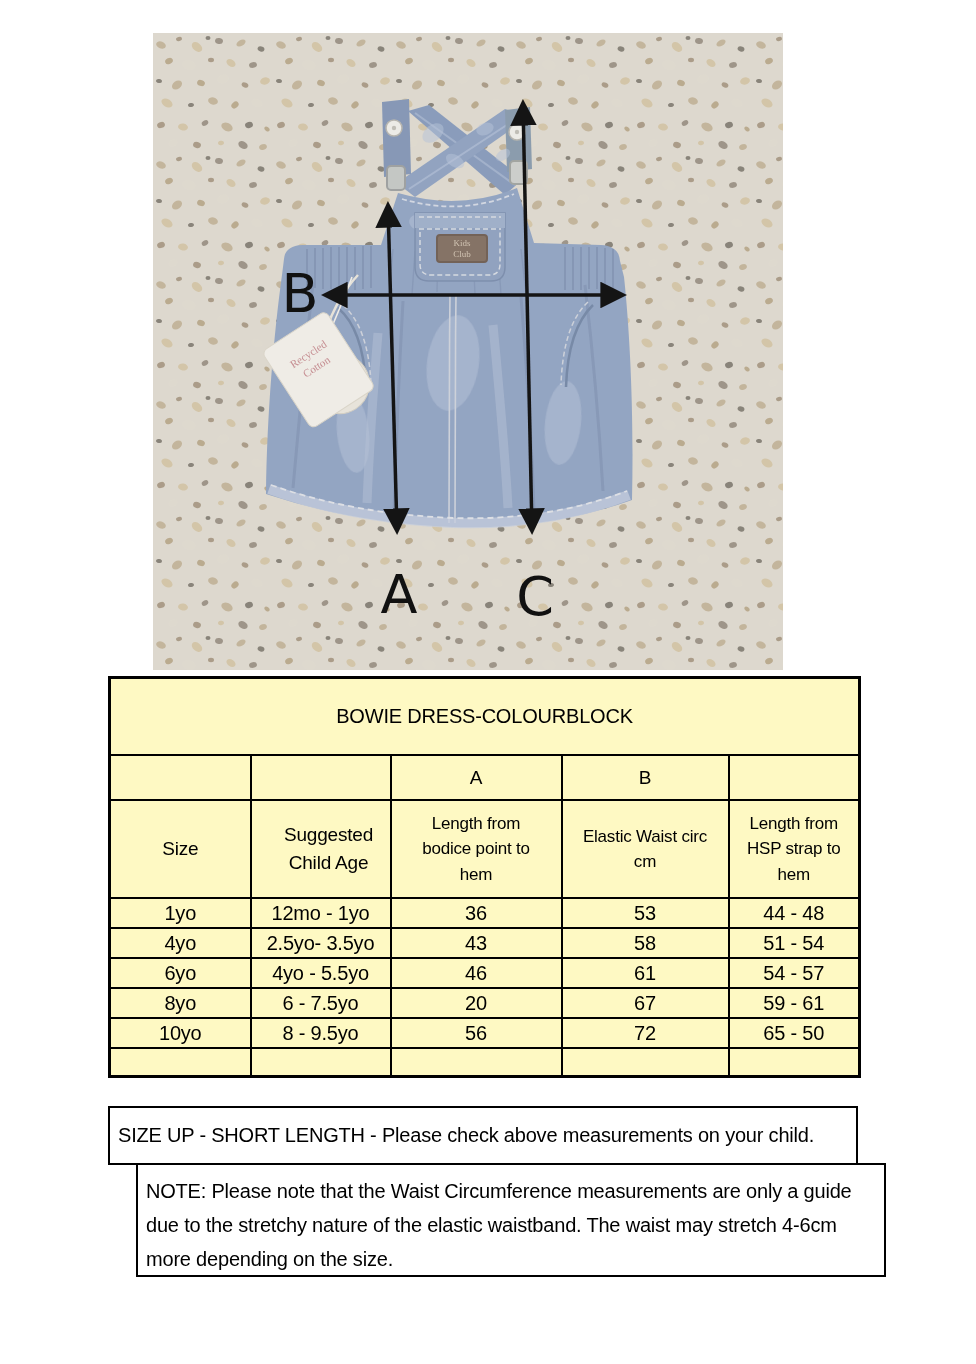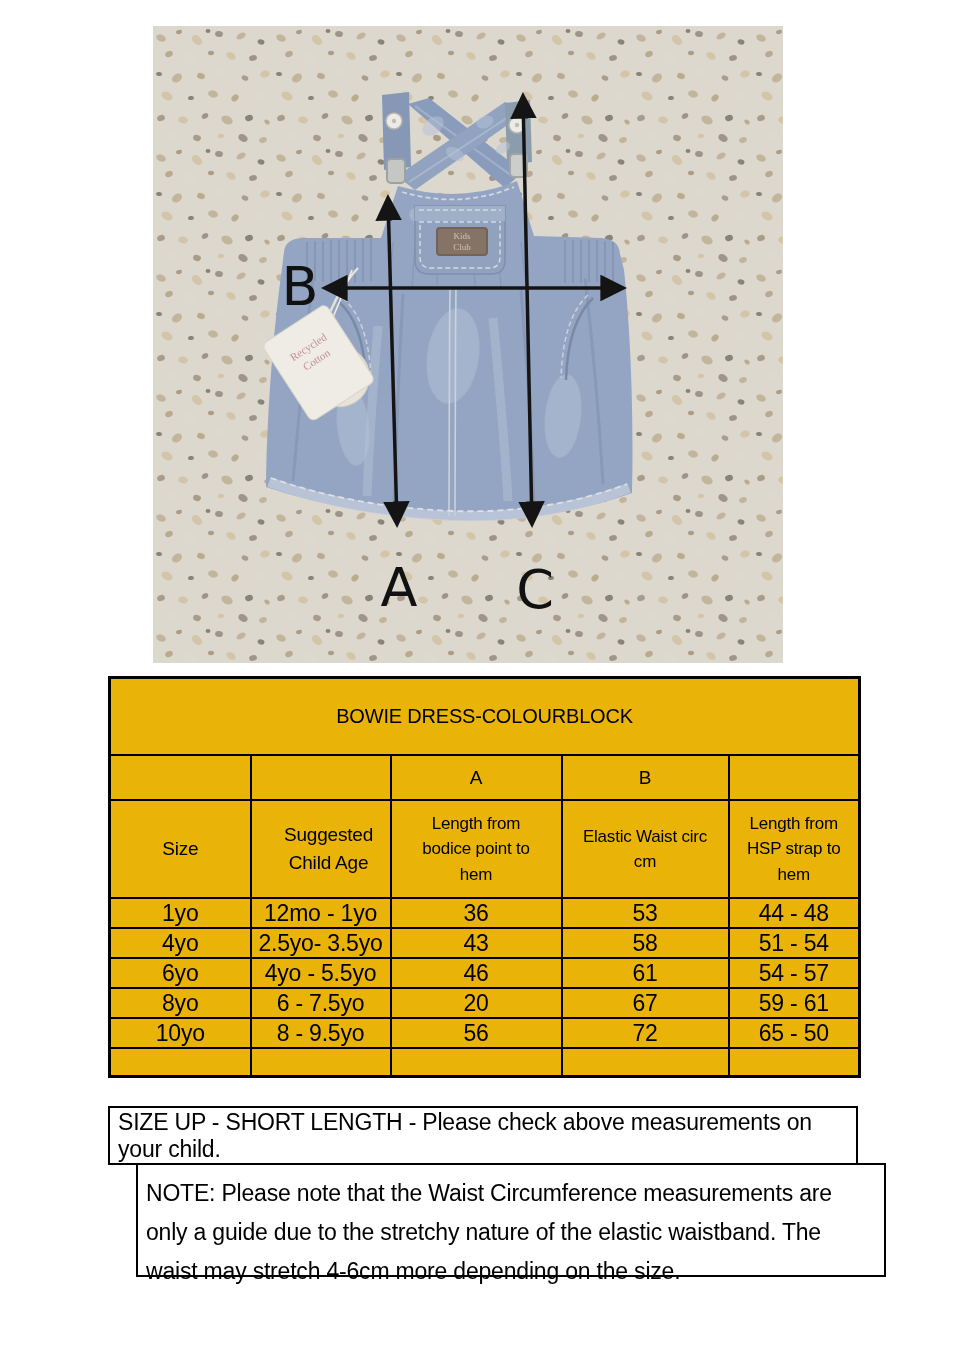--- a/index.html
+++ b/index.html
@@ -6,39 +6,39 @@
   body {
     width:976px; height:1364px;
     background:#ffffff;
     font-family:"Liberation Sans", sans-serif;
     position:relative;
     color:#000;
   }
 
   
   .photo {
-    position:absolute; left:153px; top:26px;
+    position:absolute; left:153px; top:33px;
     width:630px; height:531px;
   }
   .photo svg { display:block; }
 
   
   table.size {
     position:absolute; left:108px; top:676px;
     width:750px;
     border-collapse:collapse; table-layout:fixed;
     border:3px solid #000;
     text-align:center;
-    background:#eab308;
+    background:#fef9c3;
   }
   table.size td {
     border:2px solid #000;
     padding:0 2px;
     vertical-align:middle;
-    font-size:23px;
+    font-size:20px;
     letter-spacing:-0.2px;
     overflow:hidden;
   }
   col.c1 { width:141px; } col.c2 { width:140px; }
   col.c3 { width:171px; } col.c4 { width:167px; }
   col.c5 { width:131px; }
   tr.title  td { height:75px; font-size:20px; }
   tr.ab     td { height:43px; font-size:19px; }
   tr.hdr    td { height:96px; font-size:17px; line-height:1.5; }
   tr.hdr    td.b1, tr.hdr td.b2 { font-size:19px; }
@@ -47,21 +47,21 @@
   tr.hdr .w-boda  { max-width:124px; }
   tr.hdr .w-waist { max-width:142px; }
   tr.hdr .w-hsp   { max-width:116px; }
   tr.data   td { height:28px; }
   tr.blank  td { height:26px; }
 
   
   .box {
     position:absolute; left:108px; width:750px;
     border:2px solid #000; box-sizing:border-box;
-    background:#fff; font-size:23px; letter-spacing:-0.2px;
+    background:#fff; font-size:20px; letter-spacing:-0.2px;
   }
   .box.sizeup {
     top:1106px; height:59px;
     display:flex; align-items:center;
     padding:0 8px;
   }
   .box.note {
     top:1163px; height:114px;
     padding:9px 10px 0 8px;
     line-height:1.7;

